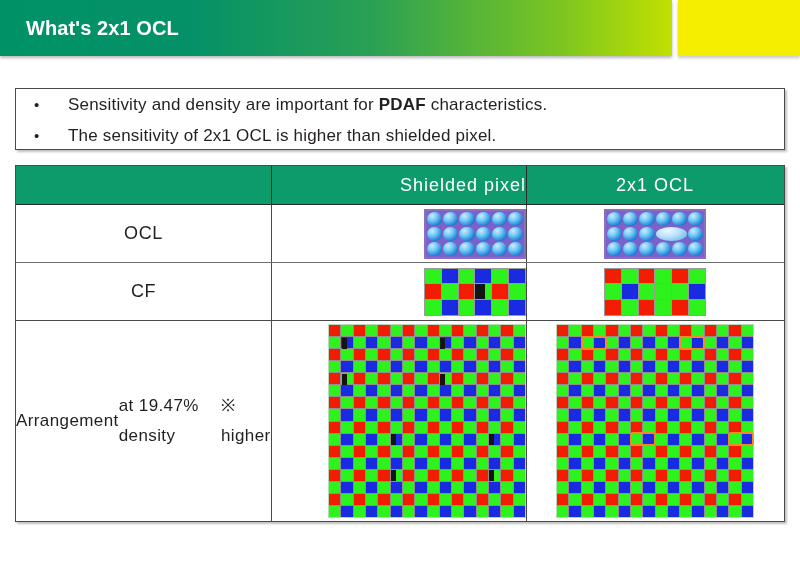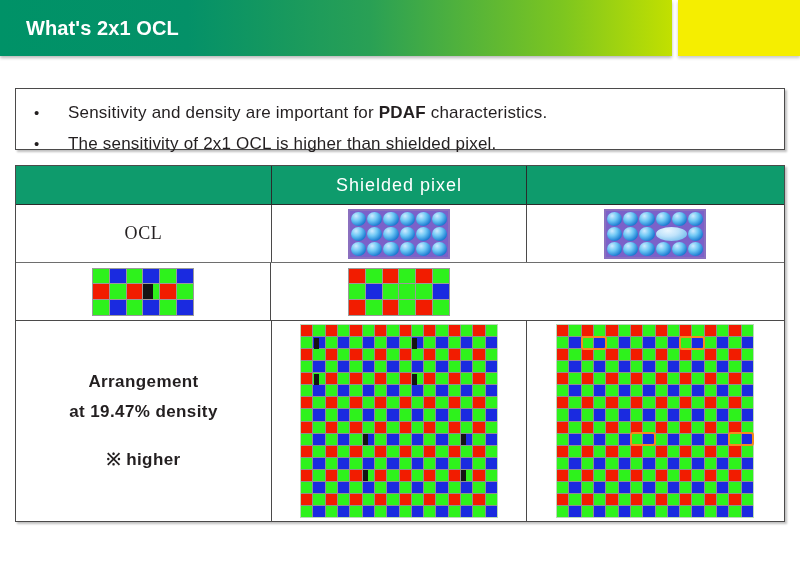--- a/index.html
+++ b/index.html
@@ -14,41 +14,41 @@
     color:#ffffff;letter-spacing:.1px;line-height:38px;white-space:nowrap;}
   #header-yellow{position:absolute;left:678px;top:0;width:122px;height:56px;background:#f5ee00;
     box-shadow:0 2px 3px rgba(0,0,0,.22);}
 
   
   #bullet-box{position:absolute;left:15px;top:88px;width:770px;height:62px;
     border:1.5px solid #4b4a4a;background:#fff;box-sizing:border-box;
     box-shadow:2px 2px 2px rgba(0,0,0,.25);}
   .bullet-row{display:flex;align-items:baseline;height:31px;padding-left:18px;}
   .bullet-dot{width:34px;font-size:15px;line-height:31px;color:#231f20;}
-  .bullet-text{font-size:17px;line-height:31px;color:#231f20;letter-spacing:.2px;white-space:nowrap;margin-top:8px;}
+  .bullet-text{font-size:17px;line-height:31px;color:#231f20;letter-spacing:.2px;white-space:nowrap;}
   .bullet-text b{font-weight:bold;}
 
   
   #comparison-table{position:absolute;left:15px;top:165px;width:770px;height:357px;
     box-sizing:border-box;border:1.5px solid #4b4a4a;background:#fff;
     box-shadow:2px 2px 2px rgba(0,0,0,.25);}
   .trow{display:flex;width:100%;box-sizing:border-box;}
   .tcell{box-sizing:border-box;display:flex;align-items:center;justify-content:center;}
   .c1{width:256px;border-right:1.5px solid #4b4a4a;}
-  .c2{width:255px;border-right:1.5px solid #4b4a4a;}
+  .c2{width:255px;border-right:1.5px solid #4b4a4a;justify-content:flex-end;}
   .c3{width:256px;}
   #header-row{height:39px;background:#0e9b6c;border-bottom:1.5px solid #2b2b2b;}
   #header-row .tcell{border-right-color:#2b2b2b;}
   .th-text{color:#ffffff;font-size:18px;letter-spacing:1px;}
-  #row-ocl{height:58px;border-bottom:1.2px solid #6e6e6e;font-family:Liberation Serif, serif;}
+  #row-ocl{height:58px;border-bottom:1.2px solid #6e6e6e;}
   #row-cf{height:58px;border-bottom:1.5px solid #4b4a4a;}
   #row-arr{height:200px;}
   .rowlabel{font-size:18px;color:#231f20;letter-spacing:.6px;}
-  .arr-label{display:flex;flex-direction:column;align-items:center;justify-content:center;
-    line-height:30px;font-size:17px;color:#231f20;letter-spacing:.4px;font-weight:bold;}
+  .arr-label{display:flex;align-items:center;justify-content:center;
+    line-height:30px;font-size:17px;color:#231f20;letter-spacing:.4px;}
   .arr-label .gap{height:18px;}
 
   
   .ocl-img{border:2px solid #8a6fbf;background:#7b61c9;display:grid;
     grid-template-columns:repeat(6,1fr);grid-template-rows:repeat(3,1fr);gap:1px;padding:1px;}
   .ocl-shielded{width:96px;height:44px;}
   .ocl-2x1{width:96px;height:44px;}
   .lens{border-radius:50%;
     background:radial-gradient(circle at 34% 28%,#cfeaff 0%,#6fc8f5 35%,#1f7fd4 72%,#0f55a8 100%);}
   .lens-wide{grid-column:span 2;border-radius:50%;
@@ -96,20 +96,23 @@
   </div>
 </div>
 
 <div id="comparison-table">
 
   <div class="trow" id="header-row">
     <div class="tcell c1"></div>
     <div class="tcell c2">
       <span class="th-text">Shielded  pixel</span>
     </div>
+    <div class="tcell c3">
+      <span class="th-text">2x1  OCL</span>
+    </div>
   </div>
 
   <div class="trow" id="row-ocl">
     <div class="tcell c1">
       <span class="rowlabel">OCL</span>
     </div>
     <div class="tcell c2">
       <div class="ocl-img ocl-shielded" id="ocl-shielded">
           <div class="lens"></div>
           <div class="lens"></div>
@@ -148,20 +151,23 @@
           <div class="lens"></div>
           <div class="lens"></div>
           <div class="lens"></div>
           <div class="lens"></div>
           <div class="lens"></div>
         </div>
     </div>
   </div>
 
   <div class="trow" id="row-cf">
+    <div class="tcell c1">
+      <span class="rowlabel">CF</span>
+    </div>
     <div class="tcell c2">
       <div class="cf-img cf-shielded" id="cf-shielded">
           <div class="cG"></div>
           <div class="cB"></div>
           <div class="cG"></div>
           <div class="cB"></div>
           <div class="cG"></div>
           <div class="cB"></div>
           <div class="cR"></div>
           <div class="cG"></div>

